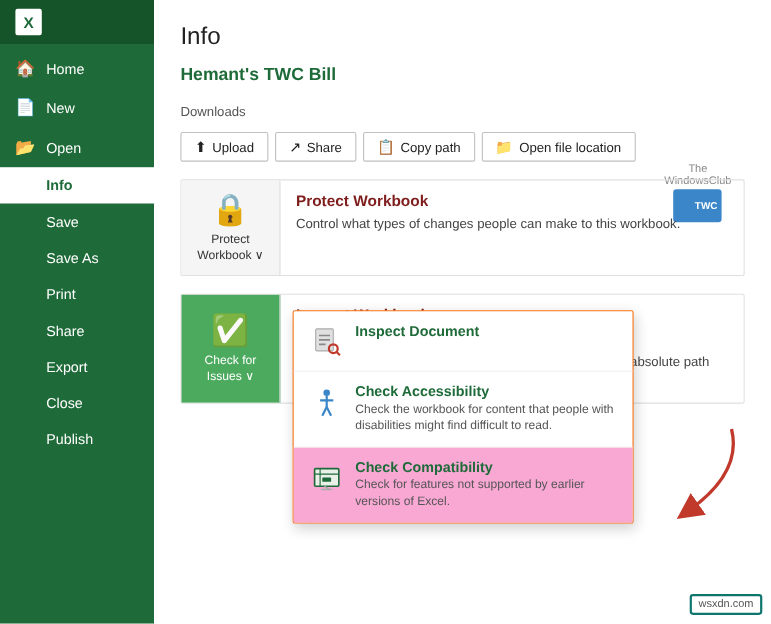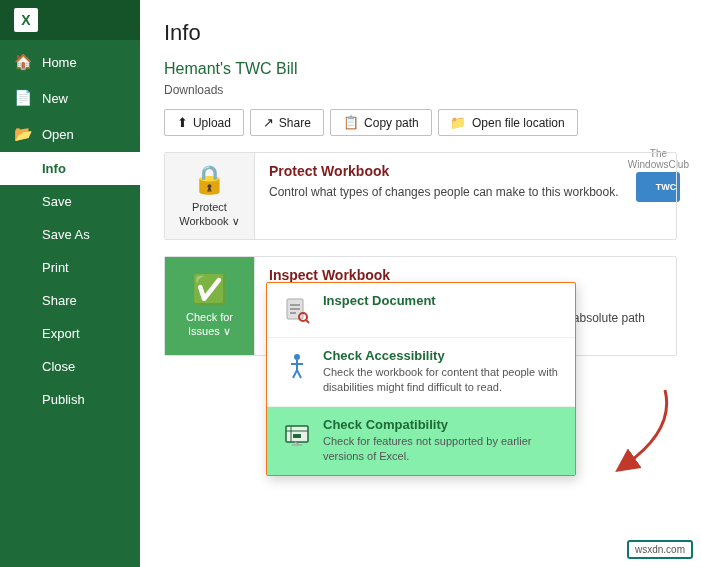--- a/index.html
+++ b/index.html
@@ -55,22 +55,22 @@
     }
     .page-title {
       font-size: 22px;
       font-weight: 300;
       color: #222;
       margin-bottom: 14px;
     }
     .file-name {
       font-size: 16px;
       color: #1e6a38;
-      font-weight: 400;
-      margin-bottom: 5px;
+      font-weight: 700;
+      margin-bottom: 16px;
     }
     .file-path {
       font-size: 12px;
       color: #555;
       margin-bottom: 12px;
     }
     .action-buttons {
       display: flex;
       gap: 6px;
       margin-bottom: 16px;
@@ -150,21 +150,21 @@
     .section-desc li {
       font-size: 12px;
       color: #444;
       list-style: disc;
     }
 
     
     .watermark-area {
       position: absolute;
       top: 148px;
-      right: 12px;
+      right: 36px;
       display: flex;
       flex-direction: column;
       align-items: center;
       font-size: 10px;
       color: #888;
     }
     .watermark-area .wc-box {
       width: 44px;
       height: 30px;
       background: #3a86c8;
@@ -193,21 +193,21 @@
     }
     .dropdown-item {
       display: flex;
       align-items: flex-start;
       gap: 10px;
       padding: 10px 14px;
       cursor: pointer;
       border-bottom: 1px solid #f0f0f0;
     }
     .dropdown-item:last-child { border-bottom: none; }
-    .dropdown-item.highlighted { background: #86efac; }
+    .dropdown-item.highlighted { background: #f9a8d4; }
     .dropdown-item .d-icon {
       width: 32px;
       height: 32px;
       flex-shrink: 0;
       display: flex;
       align-items: center;
       justify-content: center;
       font-size: 20px;
       margin-top: 2px;
     }

